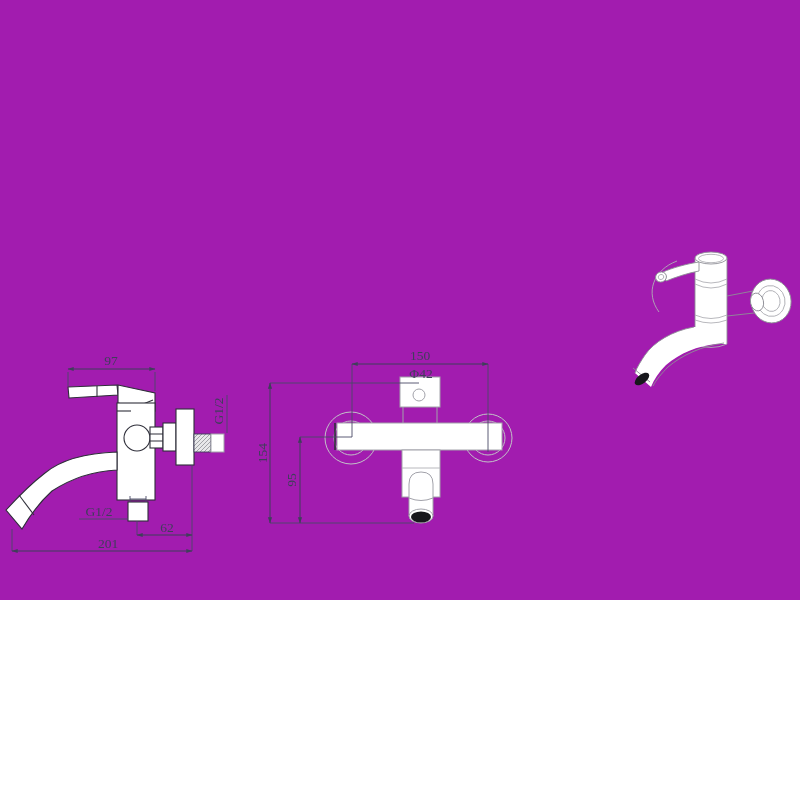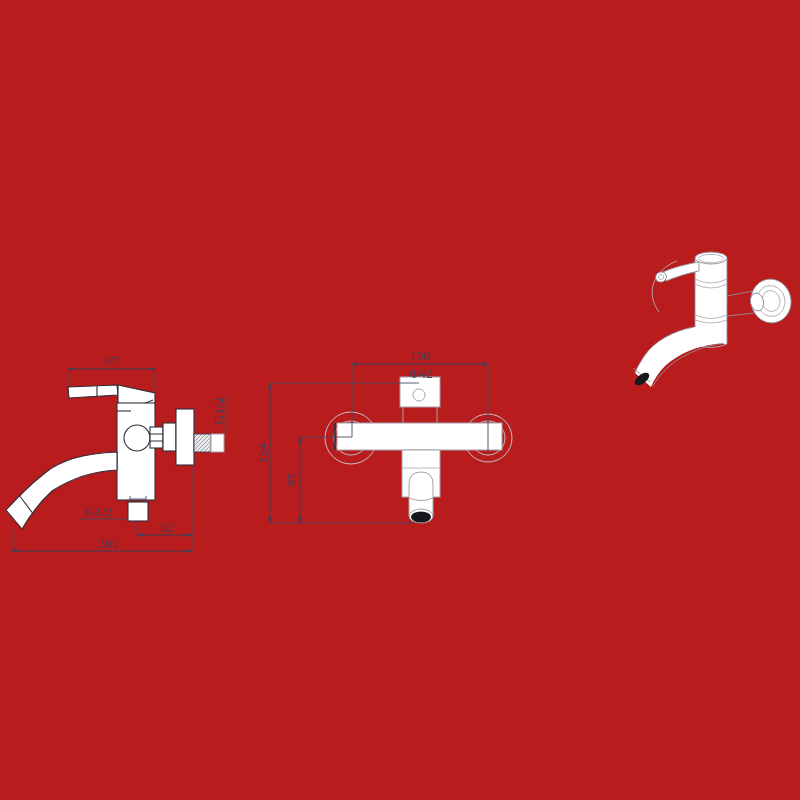--- a/index.html
+++ b/index.html
@@ -1,16 +1,16 @@
 <!DOCTYPE html>
 <html><head>
 <meta charset="utf-8">
 <style>
   html,body{margin:0;padding:0;background:#ffffff;}
-  .canvas{width:800px;height:800px;position:relative;background:#b91c1c;overflow:hidden;
+  .canvas{width:800px;height:600px;position:relative;background:#a21caf;overflow:hidden;
           font-family:"Liberation Serif", serif;}
   svg{display:block;}
   .dim-text{font-family:"Liberation Serif", serif;font-size:13.5px;fill:#3f3f5a;}
   .dim-line{stroke:#3f3f5a;stroke-width:1;fill:none;}
   .dim-ext{stroke:#4a4a66;stroke-width:0.9;fill:none;}
   .edge-dark{stroke:#2f2f3a;stroke-width:1.1;fill:none;}
   .edge-dark-f{stroke:#2f2f3a;stroke-width:1.1;fill:#ffffff;}
   .edge-gray{stroke:#a2a2aa;stroke-width:1;fill:none;}
   .edge-gray-f{stroke:#a2a2aa;stroke-width:1;fill:#ffffff;}
   .edge-light{stroke:#c2c2c8;stroke-width:1;fill:none;}

